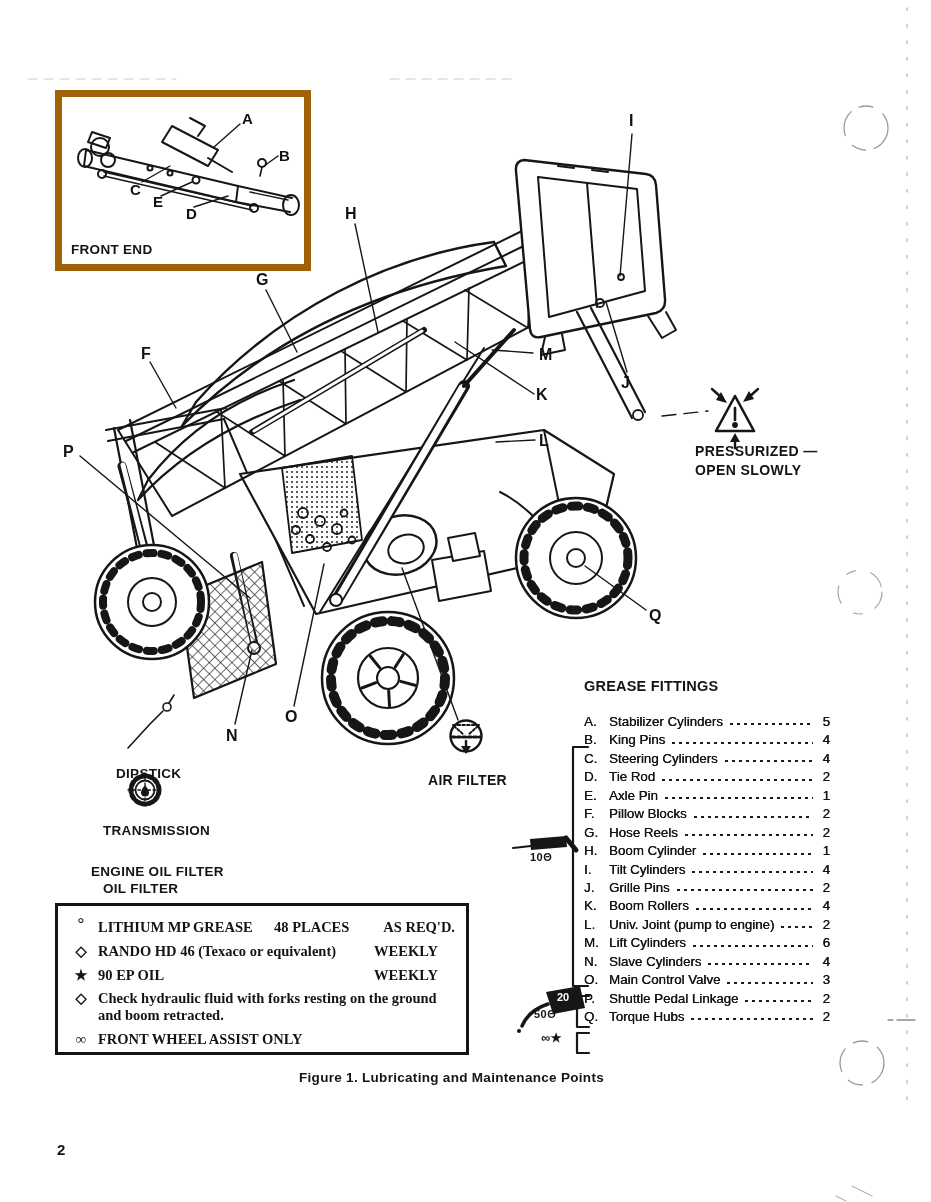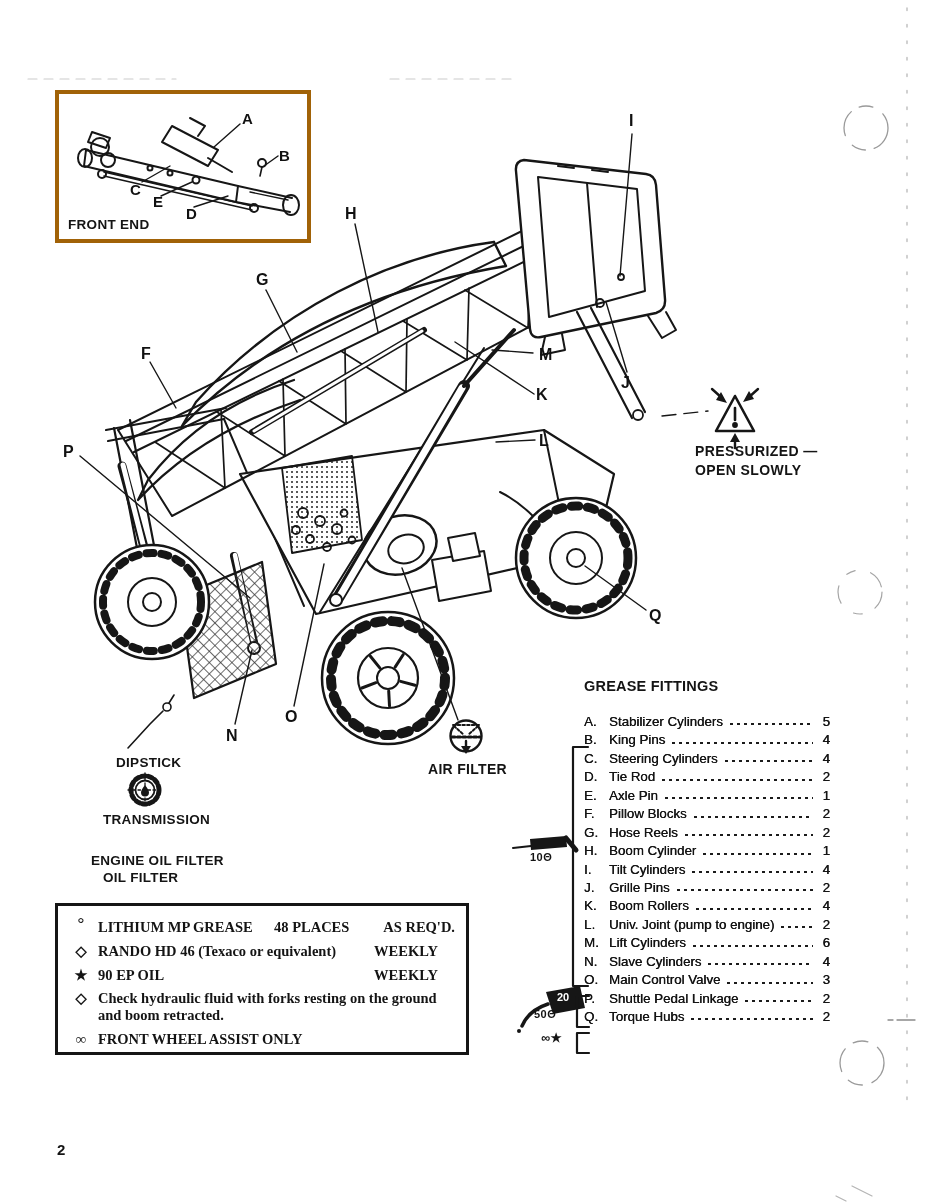--- a/index.html
+++ b/index.html
@@ -2,23 +2,23 @@
 <html><head>
 <meta charset="utf-8">
 <style>
   html,body{margin:0;padding:0;background:#e8e8e4;}
   .page{position:relative;width:931px;height:1202px;background:#ffffff;overflow:hidden;
         font-family:"Liberation Sans",sans-serif;color:#141414;}
   .art{position:absolute;left:0;top:0;width:931px;height:1202px;}
   .txt{position:absolute;white-space:nowrap;}
   .co{position:absolute;font-weight:700;font-size:16px;color:#111;}
   .co.inset-co{font-size:15px;}
-  .inset-box{position:absolute;left:55px;top:90px;width:256px;height:153px;border:4px solid #a16207;box-sizing:border-box;}
+  .inset-box{position:absolute;left:55px;top:90px;width:256px;height:181px;border:7px solid #a16207;box-sizing:border-box;}
   .inset-title{position:absolute;left:9px;bottom:7px;font-weight:700;font-size:13.5px;letter-spacing:.3px;}
-  .lbl{font-weight:700;font-size:13.5px;letter-spacing:.3px;}
+  .lbl{font-weight:700;font-size:13.5px;letter-spacing:.3px;margin-top:11px;}
   .warn{font-weight:700;font-size:14px;letter-spacing:.4px;}
   
   .glist{position:absolute;left:584px;top:676px;width:246px;}
   .gl-title{font-size:14.5px;font-weight:700;letter-spacing:.2px;line-height:21px;}
   #gl-rows{margin-top:17px;}
   .gl-row{display:flex;align-items:baseline;height:18.45px;font-size:13.3px;font-weight:400;
           text-shadow:.35px 0 0 currentColor;}
   .gl-letter{flex:none;width:25px;}
   .gl-name{flex:none;white-space:nowrap;}
   .gl-dots{flex:1;align-self:stretch;margin:0 4px 0 5px;
@@ -395,14 +395,15 @@
       <div class="lg-row" style="top: 84px;">
         <span class="lg-sym ">◇</span>
         <span class="lg-text">Check hydraulic fluid with forks resting on the ground and boom retracted.</span>
       </div>
       <div class="lg-row" style="top: 125px;">
         <span class="lg-sym ">∞</span>
         <span class="lg-text">FRONT WHEEL ASSIST ONLY</span>
       </div>
     </div>
 
+  <div class="caption">Figure 1.  Lubricating and Maintenance Points</div>
   <div class="pagenum">2</div>
 </div>
 
 </body></html>

